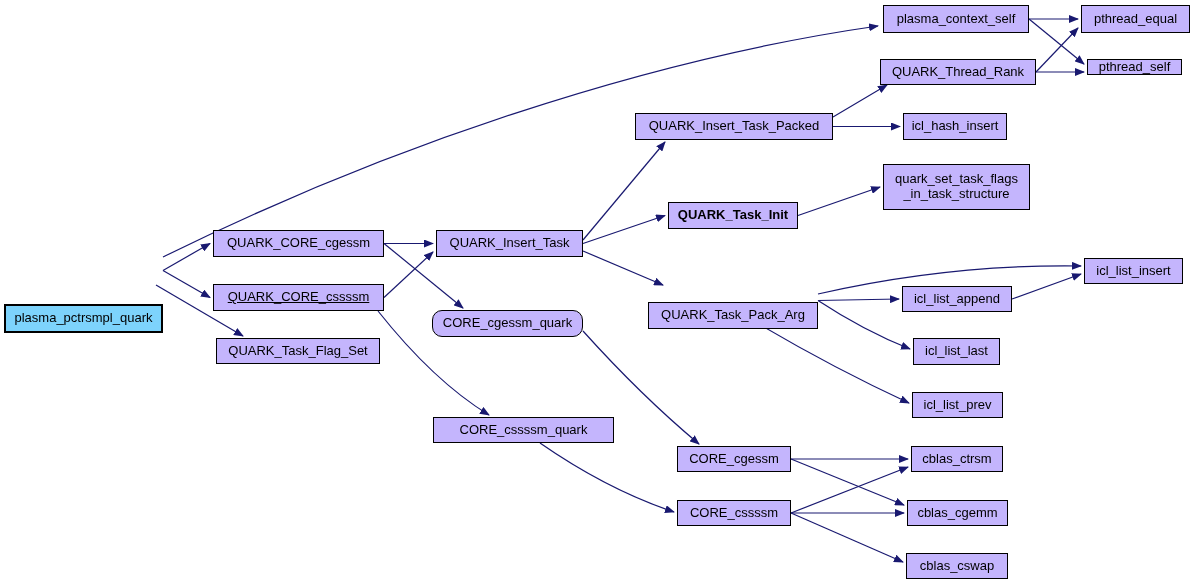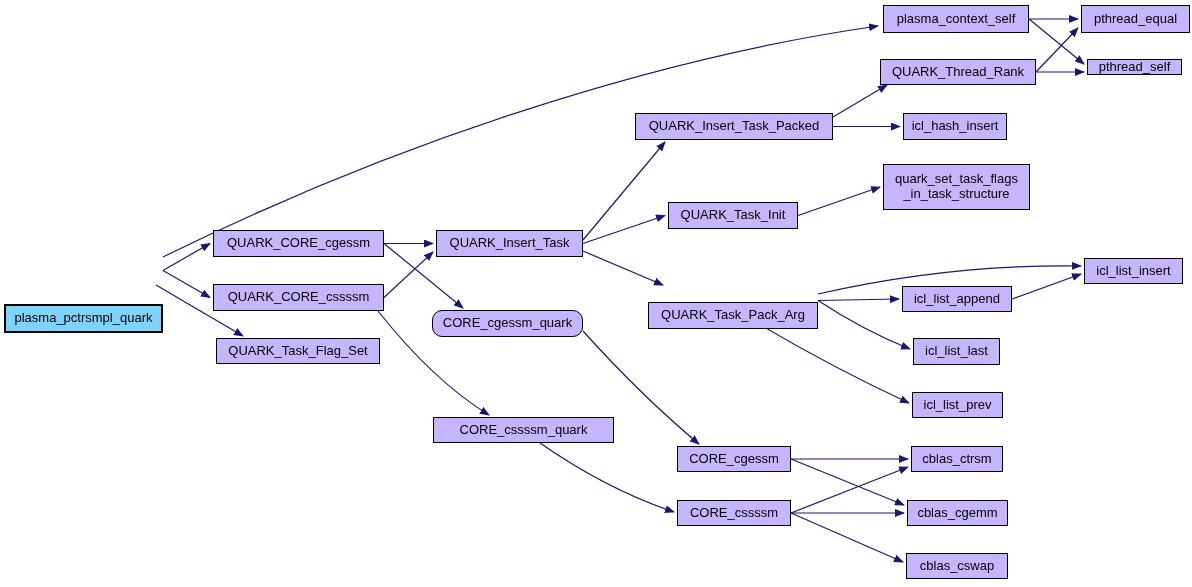--- a/index.html
+++ b/index.html
@@ -71,27 +71,27 @@
         <path d="M791,459 L908,459" class="edge" marker-end="url(#arrow)"></path>
         <path d="M791,459 L904,505" class="edge" marker-end="url(#arrow)"></path>
         <path d="M791,513 L908,467" class="edge" marker-end="url(#arrow)"></path>
         <path d="M791,513 L904,513" class="edge" marker-end="url(#arrow)"></path>
         <path d="M791,513 L903,562" class="edge" marker-end="url(#arrow)"></path>
       </g>
   </svg>
   <div>
       <div class="node root" style="left: 4px; top: 256px; width: 159px; height: 29px;">plasma_pctrsmpl_quark</div>
       <div class="node" style="left: 213px; top: 230px; width: 171px; height: 27px;">QUARK_CORE_cgessm</div>
-      <div class="node" style="left: 213px; top: 284px; width: 171px; height: 27px;">QUARK_CORE_cssssm</div>
+      <div class="node" style="left: 213px; top: 284px; width: 171px; height: 27px; text-decoration: underline;">QUARK_CORE_cssssm</div>
       <div class="node" style="left: 216px; top: 338px; width: 164px; height: 26px;">QUARK_Task_Flag_Set</div>
       <div class="node" style="left: 436px; top: 230px; width: 147px; height: 27px;">QUARK_Insert_Task</div>
       <div class="node" style="left: 432px; top: 310px; width: 151px; height: 27px; border-radius: 10px;">CORE_cgessm_quark</div>
       <div class="node" style="left: 433px; top: 417px; width: 181px; height: 26px;">CORE_cssssm_quark</div>
       <div class="node" style="left: 635px; top: 113px; width: 198px; height: 27px;">QUARK_Insert_Task_Packed</div>
-      <div class="node" style="left: 668px; top: 202px; width: 130px; height: 27px;">QUARK_Task_Init</div>
+      <div class="node" style="left: 668px; top: 202px; width: 130px; height: 27px; font-weight: bold;">QUARK_Task_Init</div>
       <div class="node" style="left: 648px; top: 302px; width: 170px; height: 27px;">QUARK_Task_Pack_Arg</div>
       <div class="node" style="left: 677px; top: 446px; width: 114px; height: 26px;">CORE_cgessm</div>
       <div class="node" style="left: 677px; top: 500px; width: 114px; height: 26px;">CORE_cssssm</div>
       <div class="node" style="left: 883px; top: 5px; width: 146px; height: 28px;">plasma_context_self</div>
       <div class="node" style="left: 880px; top: 59px; width: 156px; height: 26px;">QUARK_Thread_Rank</div>
       <div class="node" style="left: 903px; top: 113px; width: 104px; height: 27px;">icl_hash_insert</div>
       <div class="node" style="left: 883px; top: 164px; width: 147px; height: 46px;">quark_set_task_flags
 _in_task_structure</div>
       <div class="node" style="left: 902px; top: 286px; width: 110px; height: 26px;">icl_list_append</div>
       <div class="node" style="left: 913px; top: 338px; width: 87px; height: 27px;">icl_list_last</div>

